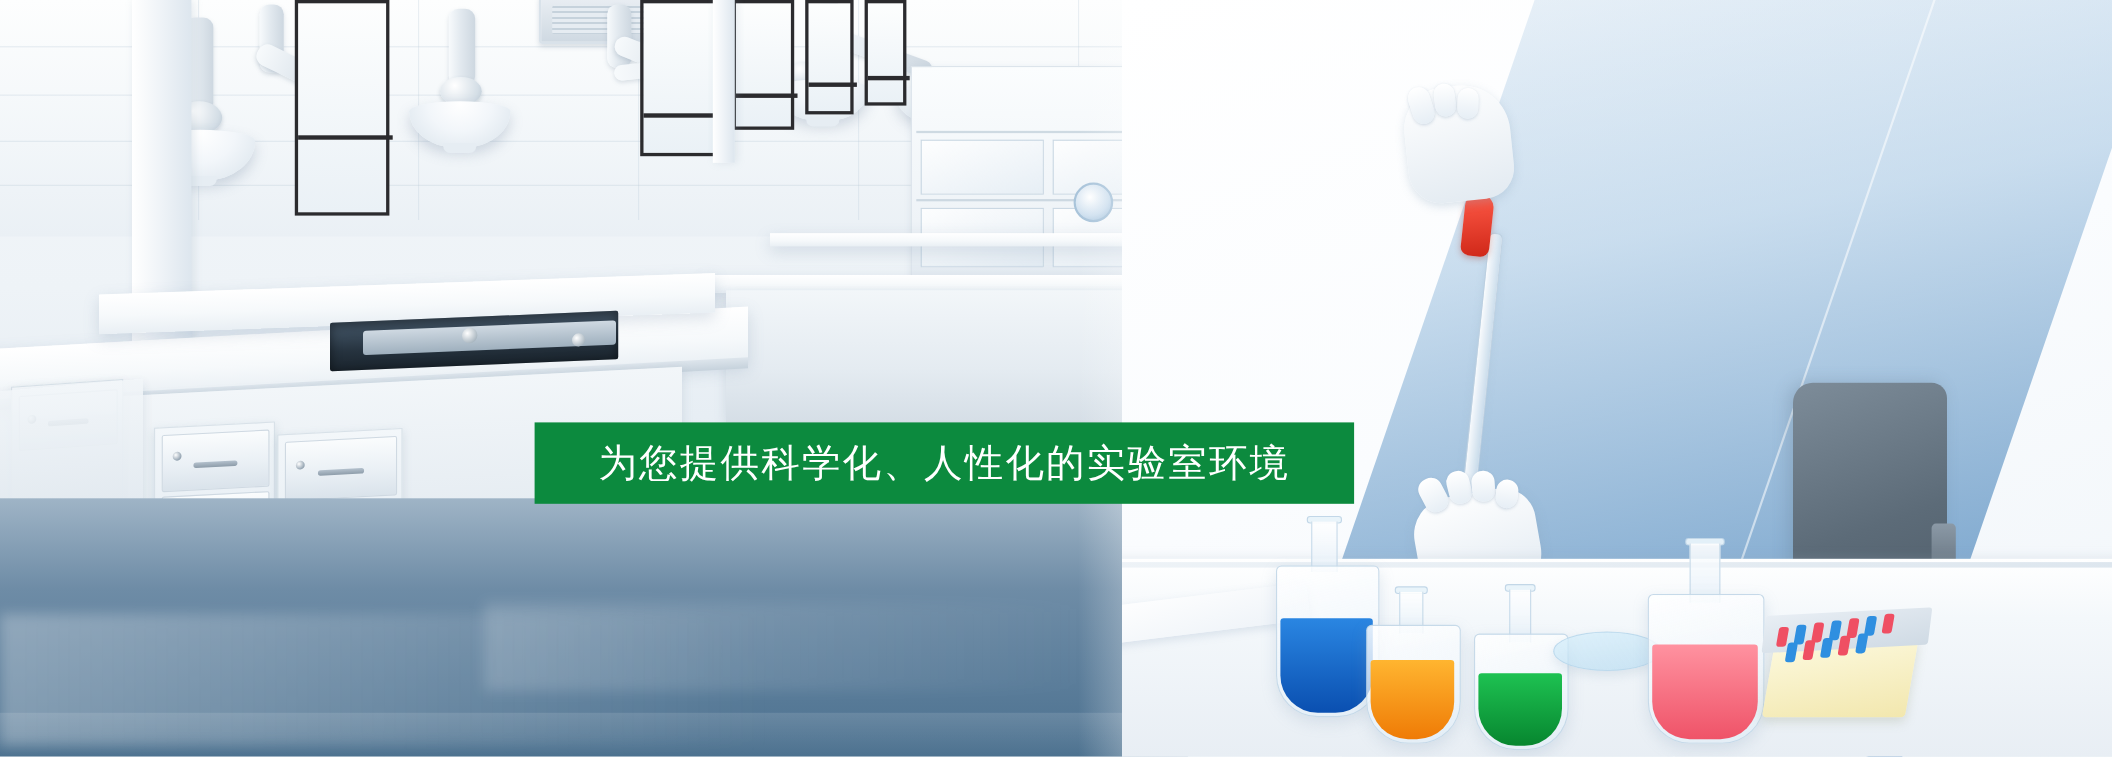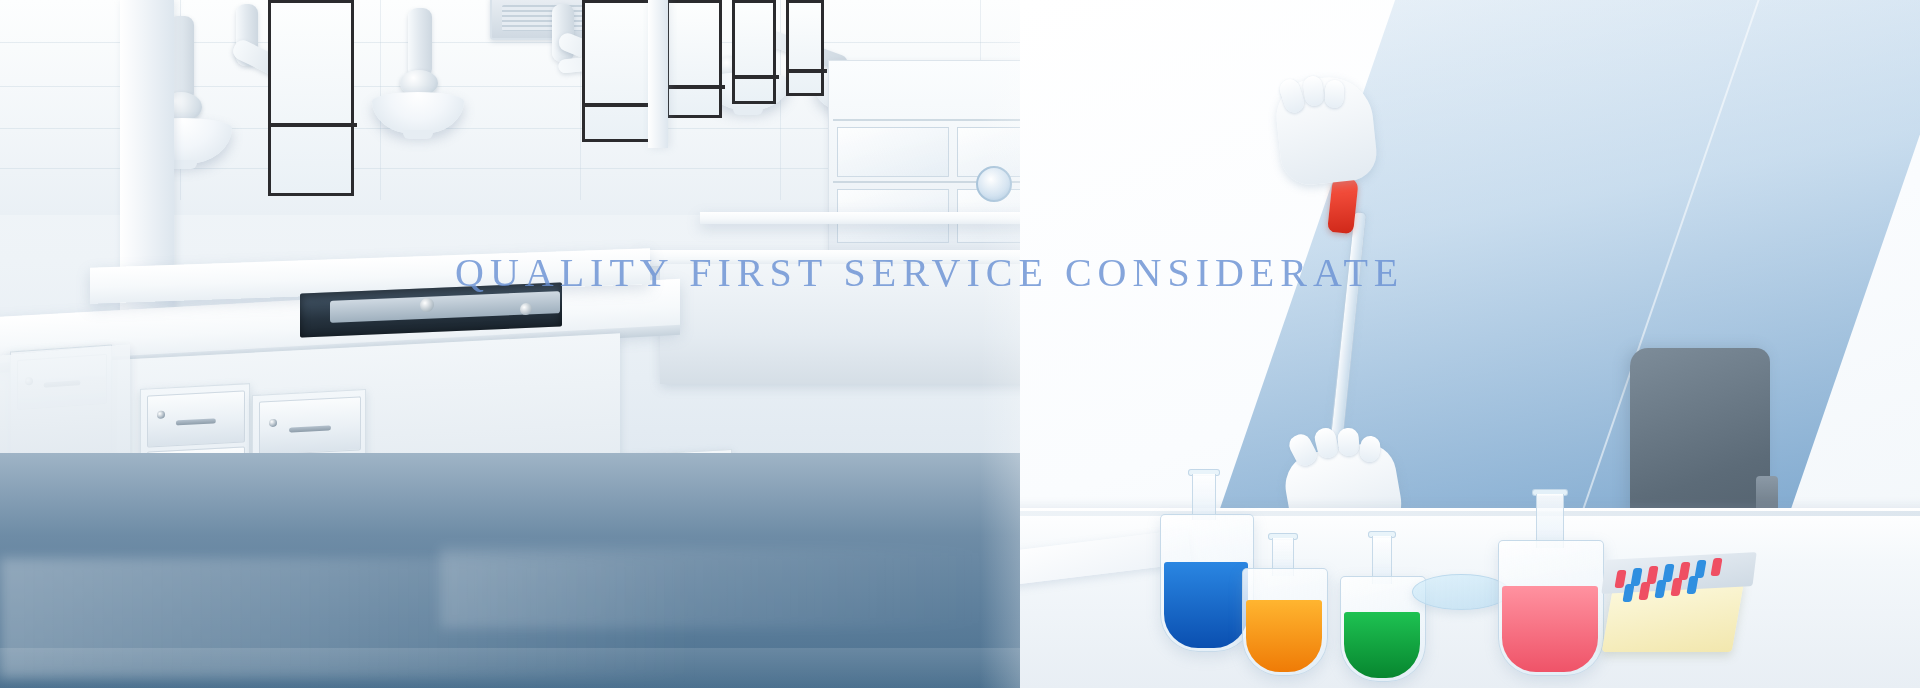--- a/index.html
+++ b/index.html
@@ -666,18 +666,20 @@
     <div class="tip-dot" style="left:676px;bottom:110px;background:#2f8fe0;transform:skewX(-10deg);"></div>
     <div class="tip-dot" style="left:692px;bottom:112px;background:#ef4f63;transform:skewX(-10deg);"></div>
     <div class="tip-dot" style="left:604px;bottom:86px;background:#2f8fe0;transform:skewX(-10deg);"></div>
     <div class="tip-dot" style="left:620px;bottom:88px;background:#ef4f63;transform:skewX(-10deg);"></div>
     <div class="tip-dot" style="left:636px;bottom:90px;background:#2f8fe0;transform:skewX(-10deg);"></div>
     <div class="tip-dot" style="left:652px;bottom:92px;background:#ef4f63;transform:skewX(-10deg);"></div>
     <div class="tip-dot" style="left:668px;bottom:94px;background:#2f8fe0;transform:skewX(-10deg);"></div>
   </div>
 
   <div class="overlay">
-    <div class="eyebrow-en">QUALITY FIRST SERVICE CONSIDERATE</div>
-
-
+
+
+    <div class="green-banner">
+      <span class="gb-text">为您提供科学化、人性化的实验室环境</span>
+    </div>
   </div>
 
 </div>
 
 </body></html>

